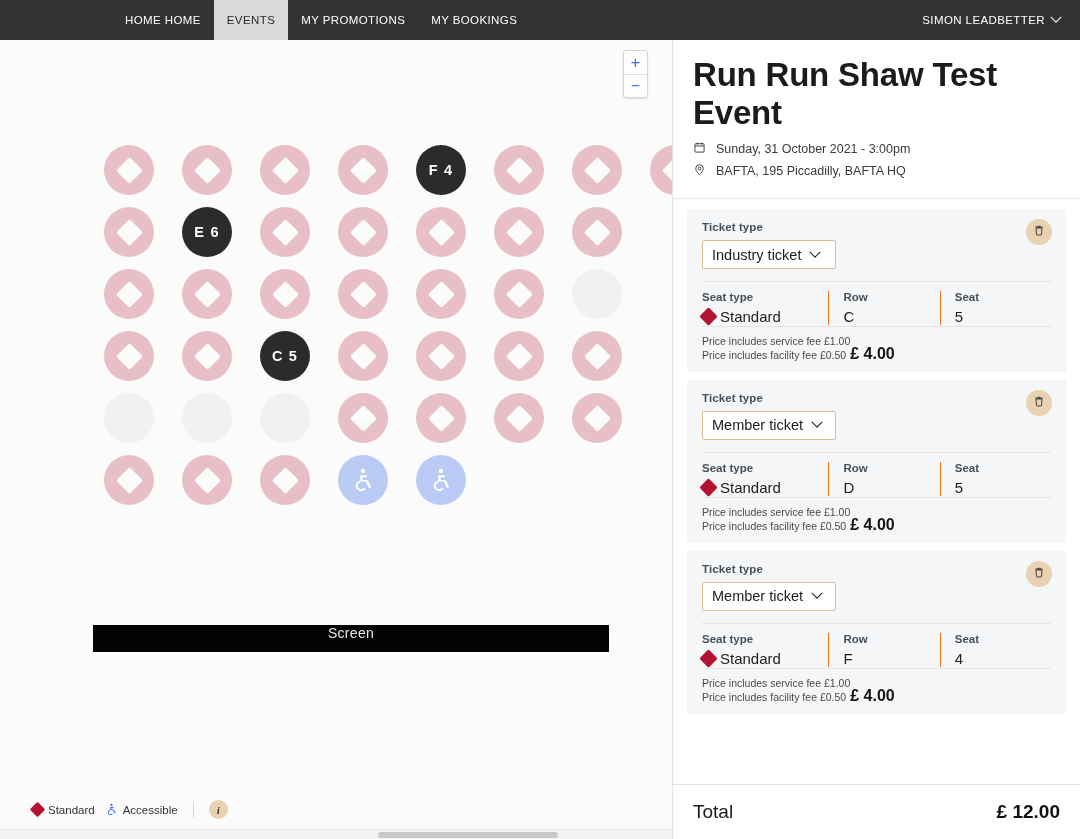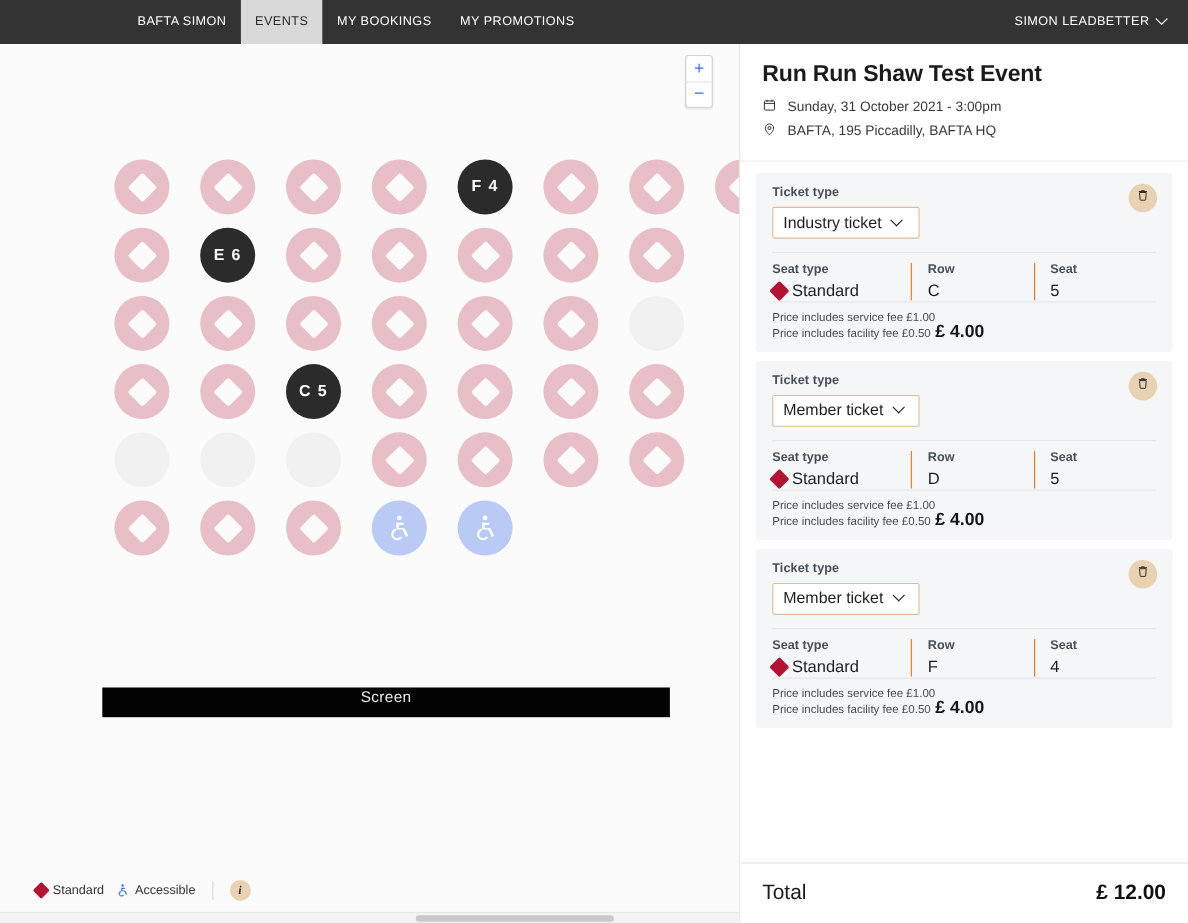--- a/index.html
+++ b/index.html
@@ -105,21 +105,21 @@
   }
 
   
   .panel {
     position: absolute; left: 672px; top: 40px; width: 408px; height: 799px;
     background: #ffffff; border-left: 1px solid #e4e4e4;
     display: flex; flex-direction: column;
   }
   .panel-head { padding: 16px 20px 13px 20px; border-bottom: 1px solid #e8e8e8; }
   .event-title {
-    font-size: 21px; font-weight: 700; color: #1b1b1b; letter-spacing: -.2px;
+    font-size: 33px; font-weight: 700; color: #1b1b1b; letter-spacing: -.2px;
     margin-bottom: 9px;
   }
   .meta-row {
     display: flex; align-items: center; gap: 10px;
     font-size: 12.5px; color: #3a3a3a; margin-bottom: 6px;
   }
   .meta-row svg { width: 13px; height: 13px; fill: none; stroke: #2c2c2c;
     stroke-width: 1.6; flex: 0 0 auto; }
 
   .tickets {
@@ -185,24 +185,24 @@
     font-family: "Liberation Sans", sans-serif;
   }
 </style>
 </head>
 <body>
 
 <div class="app">
 
   <div class="topnav">
     <div class="nav-items">
-      <a class="nav-item">BAFTA SIMON</a>
+      <a class="nav-item">HOME HOME</a>
       <a class="nav-item active">EVENTS</a>
+      <a class="nav-item">MY PROMOTIONS</a>
       <a class="nav-item">MY BOOKINGS</a>
-      <a class="nav-item">MY PROMOTIONS</a>
     </div>
     <div class="nav-spacer"></div>
     <div class="user-menu">
       <span>SIMON LEADBETTER</span>
       <span class="caret-down"></span>
     </div>
   </div>
 
   <div class="map-pane">
 

